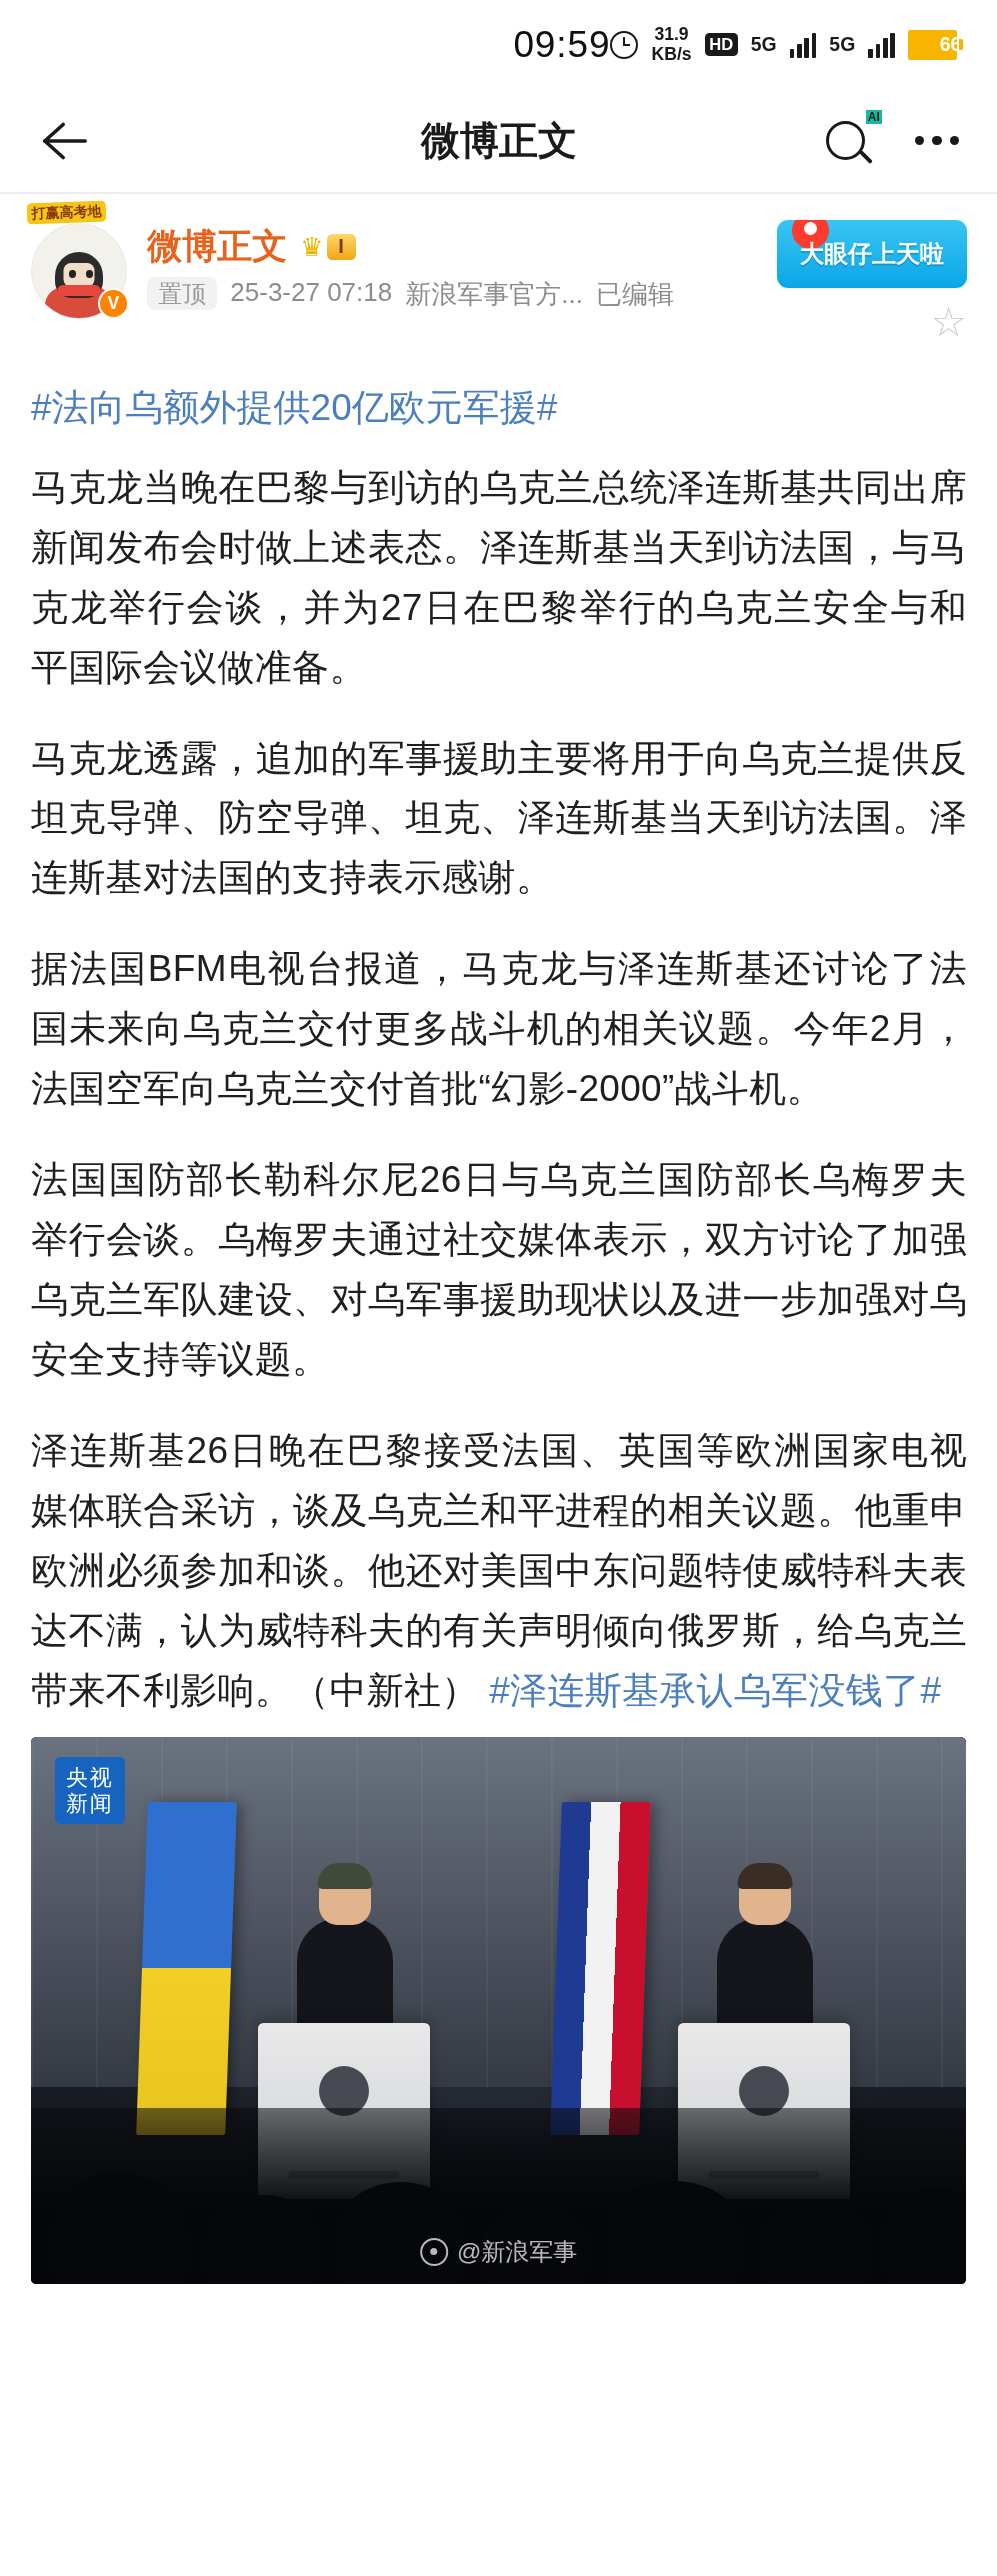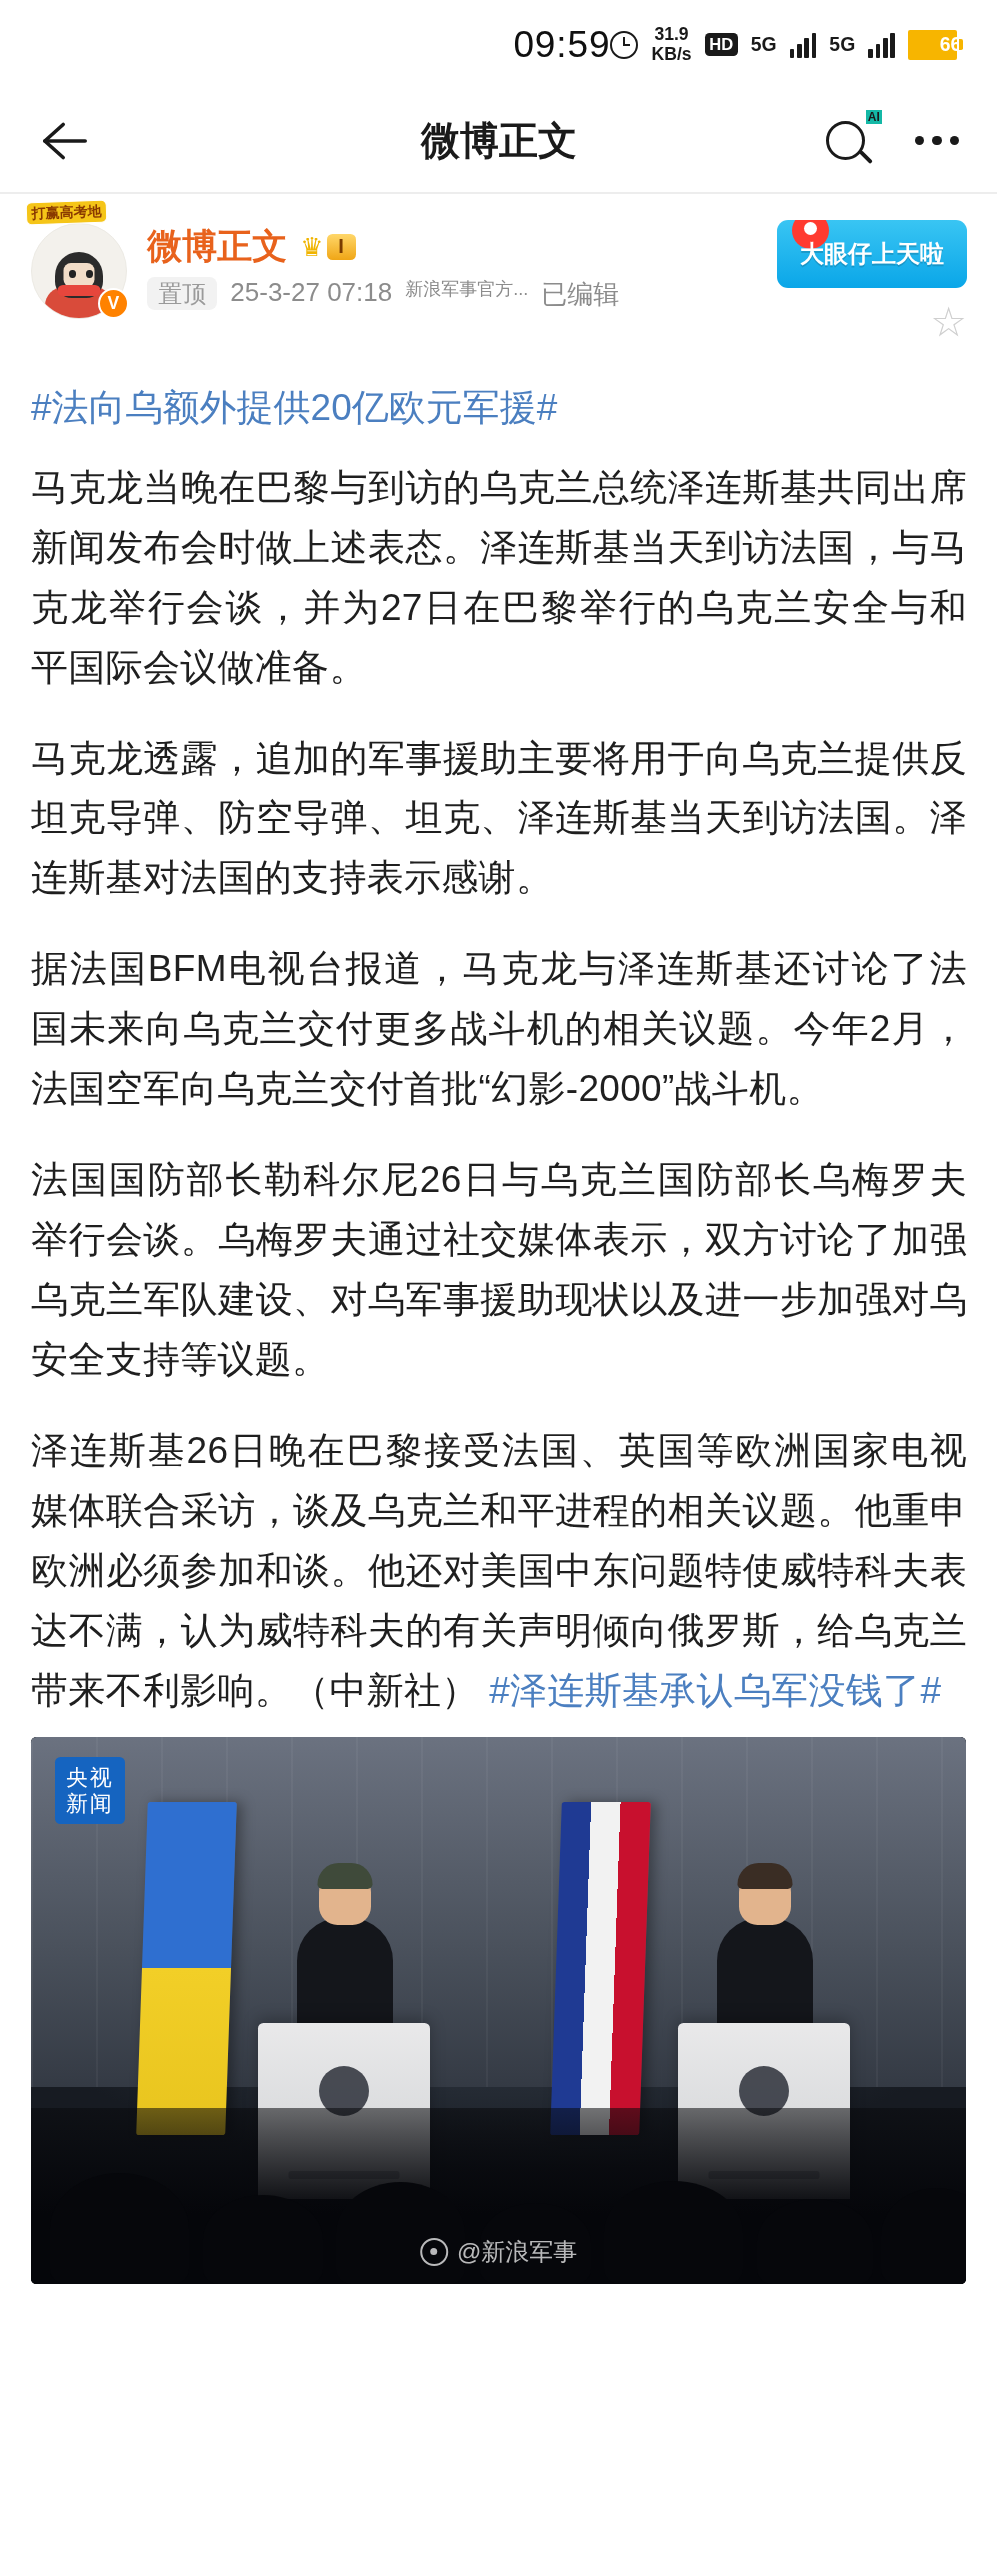--- a/index.html
+++ b/index.html
@@ -326,21 +326,21 @@
     font-size: 24px;
     border-radius: 7.4px;
     padding: 4.6px 11px;
     line-height: 1;
   }
   .meta-text {
     font-size: 26px;
     color: #8c8c8c;
   }
   .meta-source {
-    font-size: 18px;
+    font-size: 26px;
     color: #8c8c8c;
     max-width: 231px;
     overflow: hidden;
     text-overflow: ellipsis;
     white-space: nowrap;
     display: inline-block;
     vertical-align: bottom;
   }
   .meta-edited {
     font-size: 26px;

